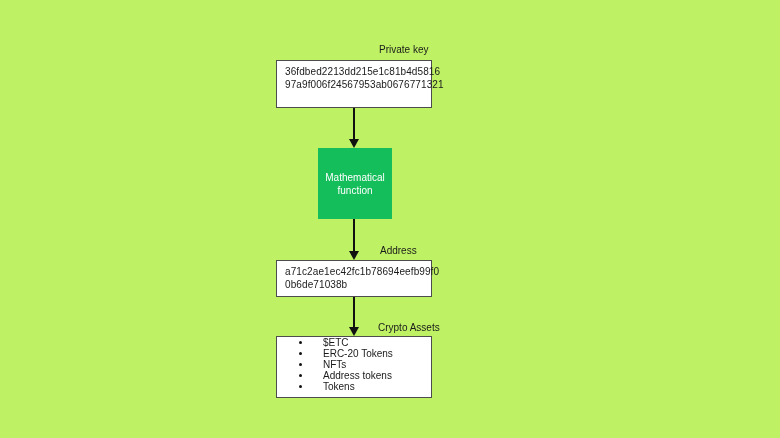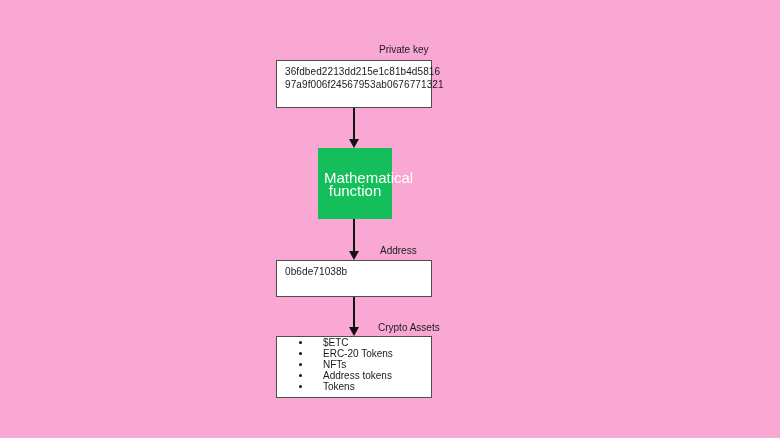--- a/index.html
+++ b/index.html
@@ -4,21 +4,21 @@
 <style>
   html, body {
     margin: 0;
     padding: 0;
     background: #ffffff;
   }
   .canvas {
     position: relative;
     width: 780px;
     height: 438px;
-    background: #f9a8d4;
+    background: #bef264;
     overflow: hidden;
     font-family: "Liberation Sans", sans-serif;
     color: var(--text, #1a1a1a);
   }
   .node-label {
     position: absolute;
     font-size: 10px;
     line-height: 12px;
     color: var(--text, #1a1a1a);
     white-space: nowrap;
@@ -51,21 +51,21 @@
     height: 71px;
     background: var(--accent-green, #14BE5A);
     border: none;
     display: flex;
     align-items: center;
     justify-content: center;
     text-align: center;
   }
   .box-function .fn-text {
     color: #ffffff;
-    font-size: 15px;
+    font-size: 10px;
     line-height: 13px;
     width: 62px;
   }
 
   .box-assets {
     left: 276px;
     top: 336px;
     width: 156px;
     height: 62px;
     padding-top: 0;
@@ -141,20 +141,21 @@
   </div>
 
   <div class="arrow arrow-2">
     <div class="shaft"></div>
     <div class="head"></div>
   </div>
 
   <div class="node-label" style="left:380px; top:245px;">Address</div>
 
   <div class="box hex-box box-address">
+    <div class="hex-line">a71c2ae1ec42fc1b78694eefb99f0</div>
     <div class="hex-line">0b6de71038b</div>
   </div>
 
   <div class="arrow arrow-3">
     <div class="shaft"></div>
     <div class="head"></div>
   </div>
 
   <div class="node-label" style="left:378px; top:322px;">Crypto Assets</div>
 

